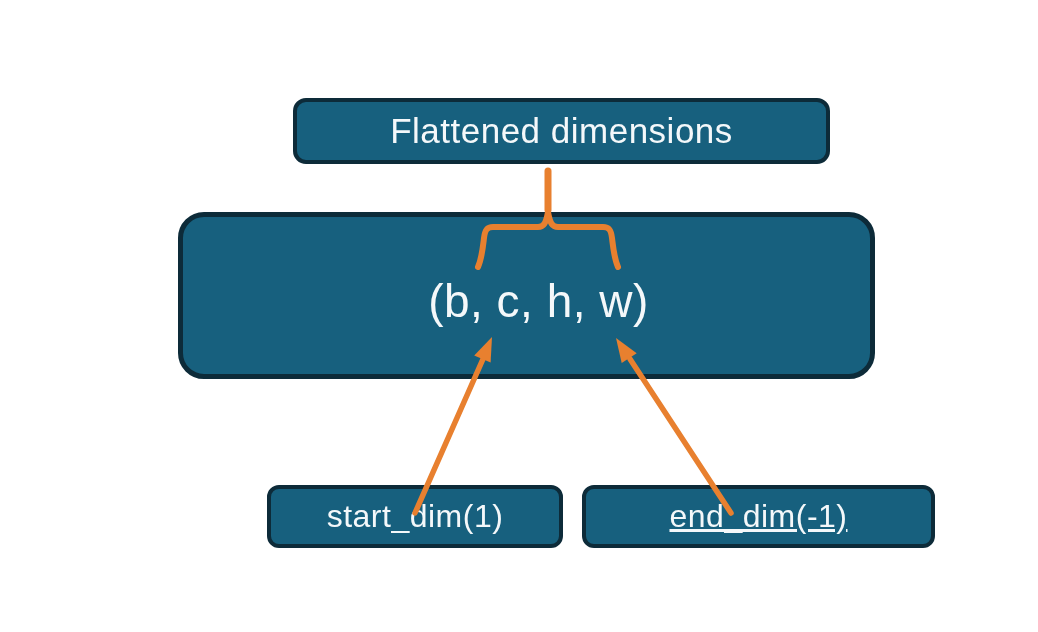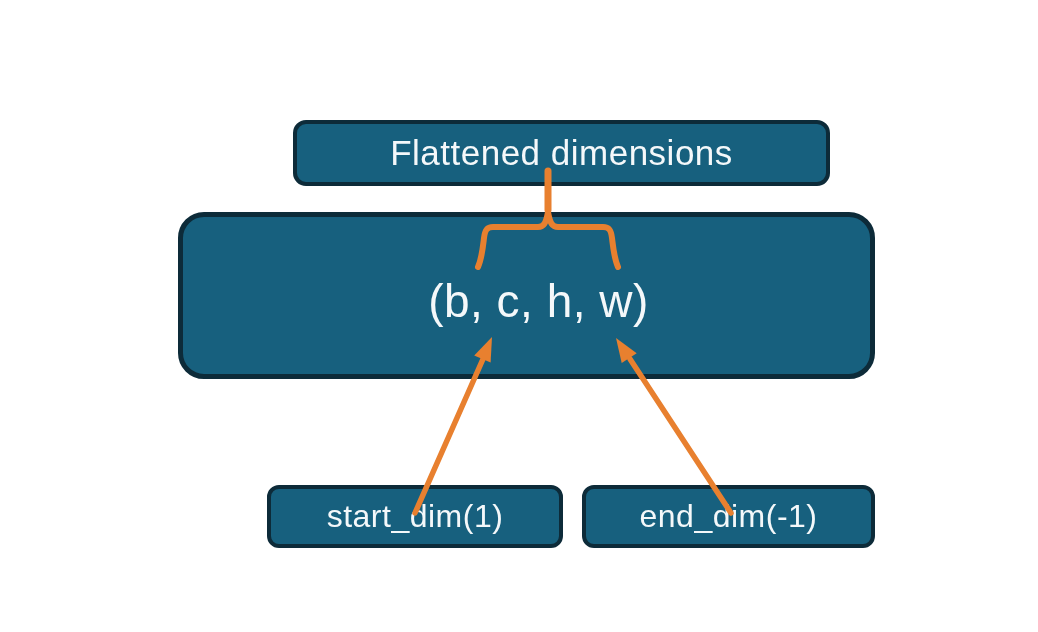--- a/index.html
+++ b/index.html
@@ -30,37 +30,36 @@
     display:flex;
     align-items:center;
     justify-content:center;
     text-align:center;
     letter-spacing:0.5px;
   }
   .node-top{
     left:293px; top:98px; width:537px; height:66px;
     border-radius:13px;
     font-size:35px;
-    margin-top:22px;
   }
   .node-main{
     left:178px; top:212px; width:697px; height:167px;
     border-radius:26px;
     border-width:5px;
     font-size:46px;
     padding-top:10px;
     padding-left:24px;
   }
   .node-bottom{
     top:485px; height:63px;
     border-radius:12px;
     font-size:32px;
   }
   .node-start{ left:267px; width:296px; }
-  .node-end{ left:582px; width:293px; }
+  .node-end{ left:582px; width:353px;text-decoration:underline; }
   svg.overlay{
     position:absolute;
     left:0; top:0;
     width:1038px;
     height:632px;
     pointer-events:none;
   }
   .conn-stroke{
     stroke:var(--connector);
     fill:none;

